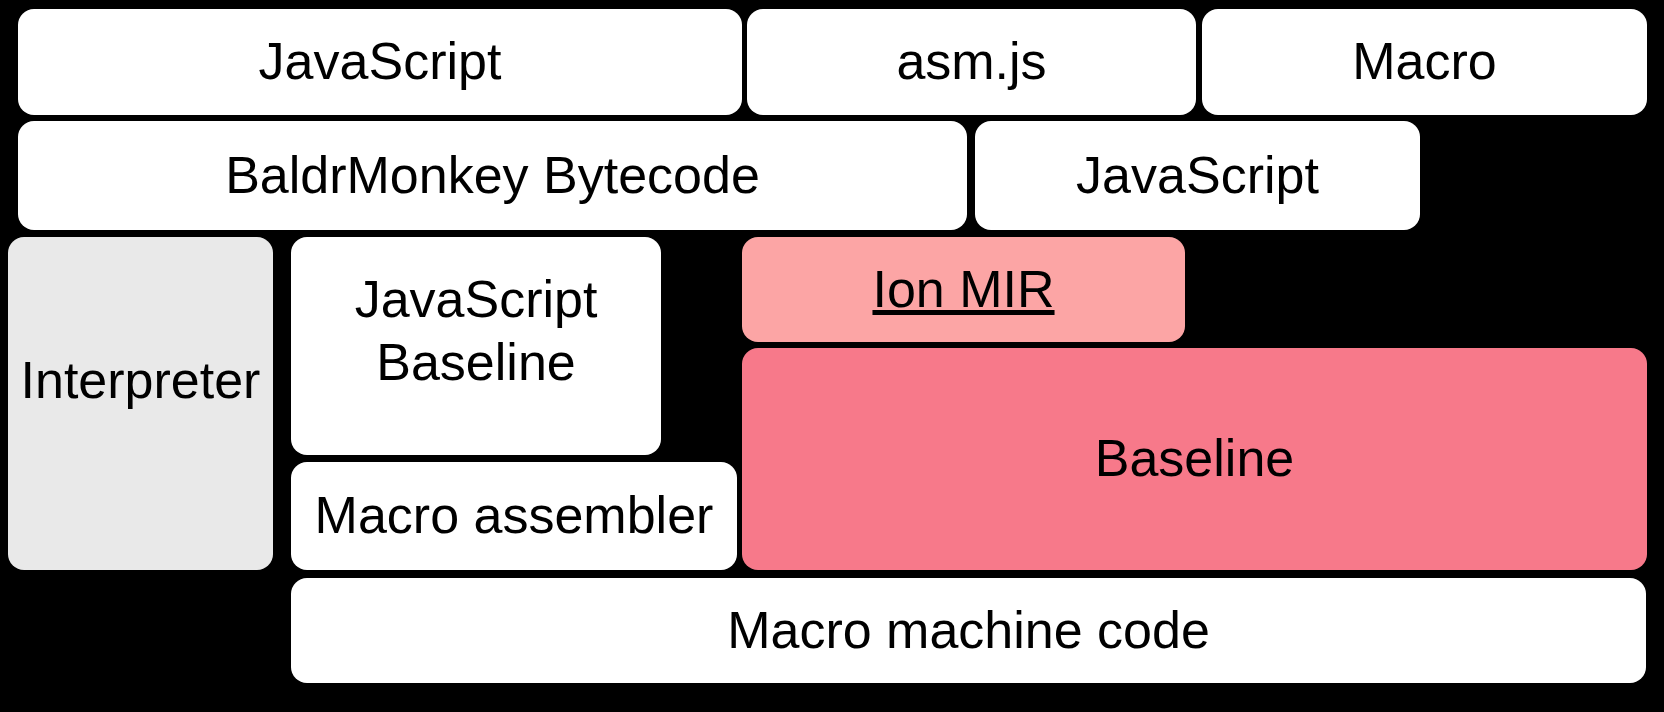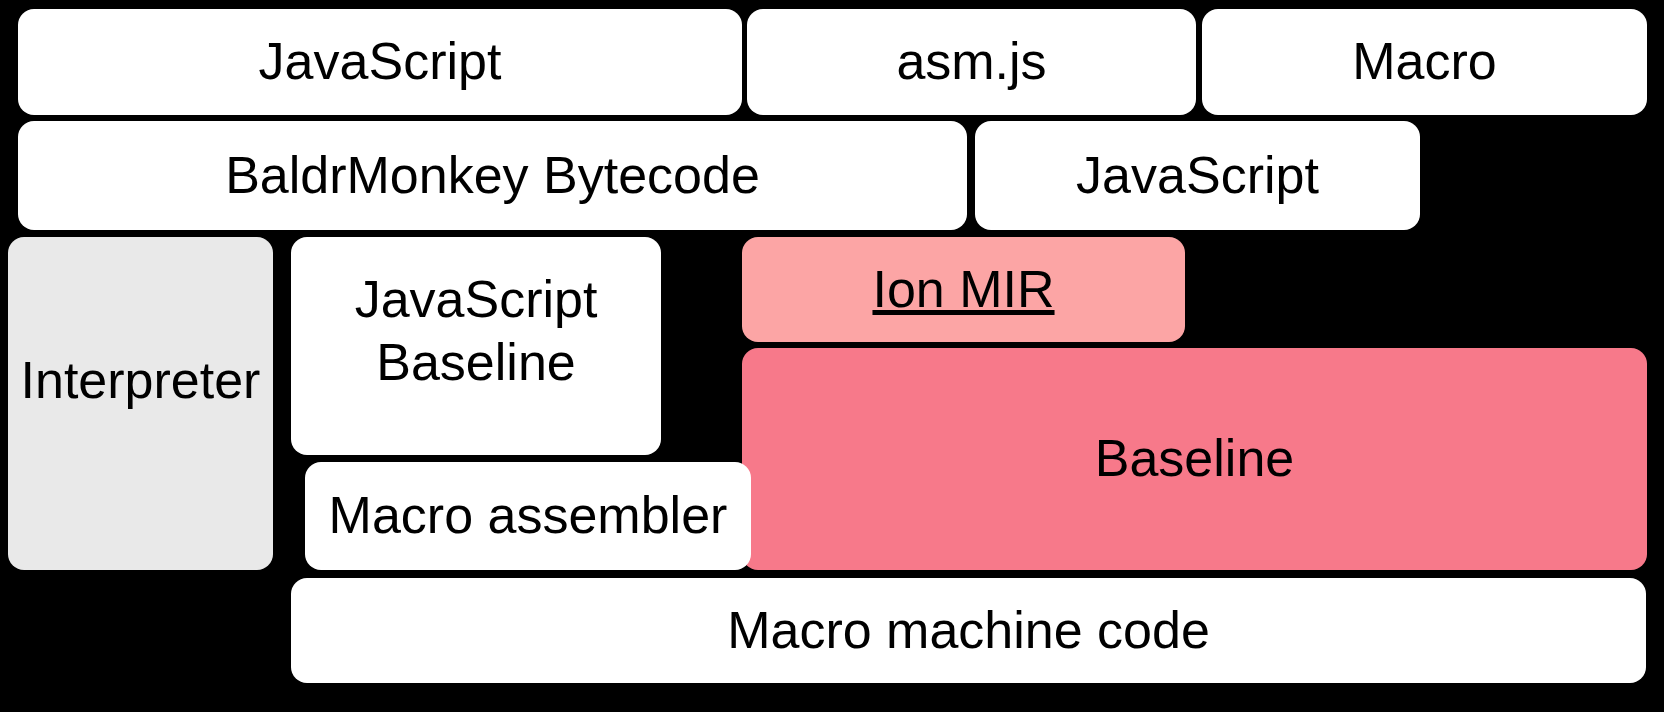--- a/index.html
+++ b/index.html
@@ -35,21 +35,21 @@
   
   .b-javascript   { left: 18px;   top: 9px;   width: 724px;  height: 106px; }
   .b-asmjs        { left: 747px;  top: 9px;   width: 449px;  height: 106px; }
   .b-wasm         { left: 1202px; top: 9px;   width: 445px;  height: 106px; }
   .b-bytecode     { left: 18px;   top: 121px; width: 949px;  height: 109px; }
   .b-baldrmonkey  { left: 975px;  top: 121px; width: 445px;  height: 109px; }
   .b-interpreter  { left: 8px;   top: 237px; width: 265px;  height: 333px; padding-bottom: 46px; }
   .b-baseline     { left: 291px;  top: 237px; width: 370px;  height: 218px; padding: 8px 95px 38px 95px; }
   .b-ionmir       { left: 742px;  top: 237px; width: 443px;  height: 105px; }
   .b-cranelift    { left: 742px;  top: 348px; width: 905px;  height: 222px; }
-  .b-macroasm     { left: 305px;  top: 462px; width: 446px;  height: 108px; }
+  .b-macroasm     { left: 291px;  top: 462px; width: 446px;  height: 108px; }
   .b-native       { left: 291px;  top: 578px; width: 1355px; height: 105px; }
 </style>
 </head>
 <body>
 
 <div id="diagram">
   <div class="box fill-white b-javascript">JavaScript</div>
   <div class="box fill-white b-asmjs">asm.js</div>
   <div class="box fill-white b-wasm">Macro</div>
   <div class="box fill-white b-bytecode">BaldrMonkey Bytecode</div>

